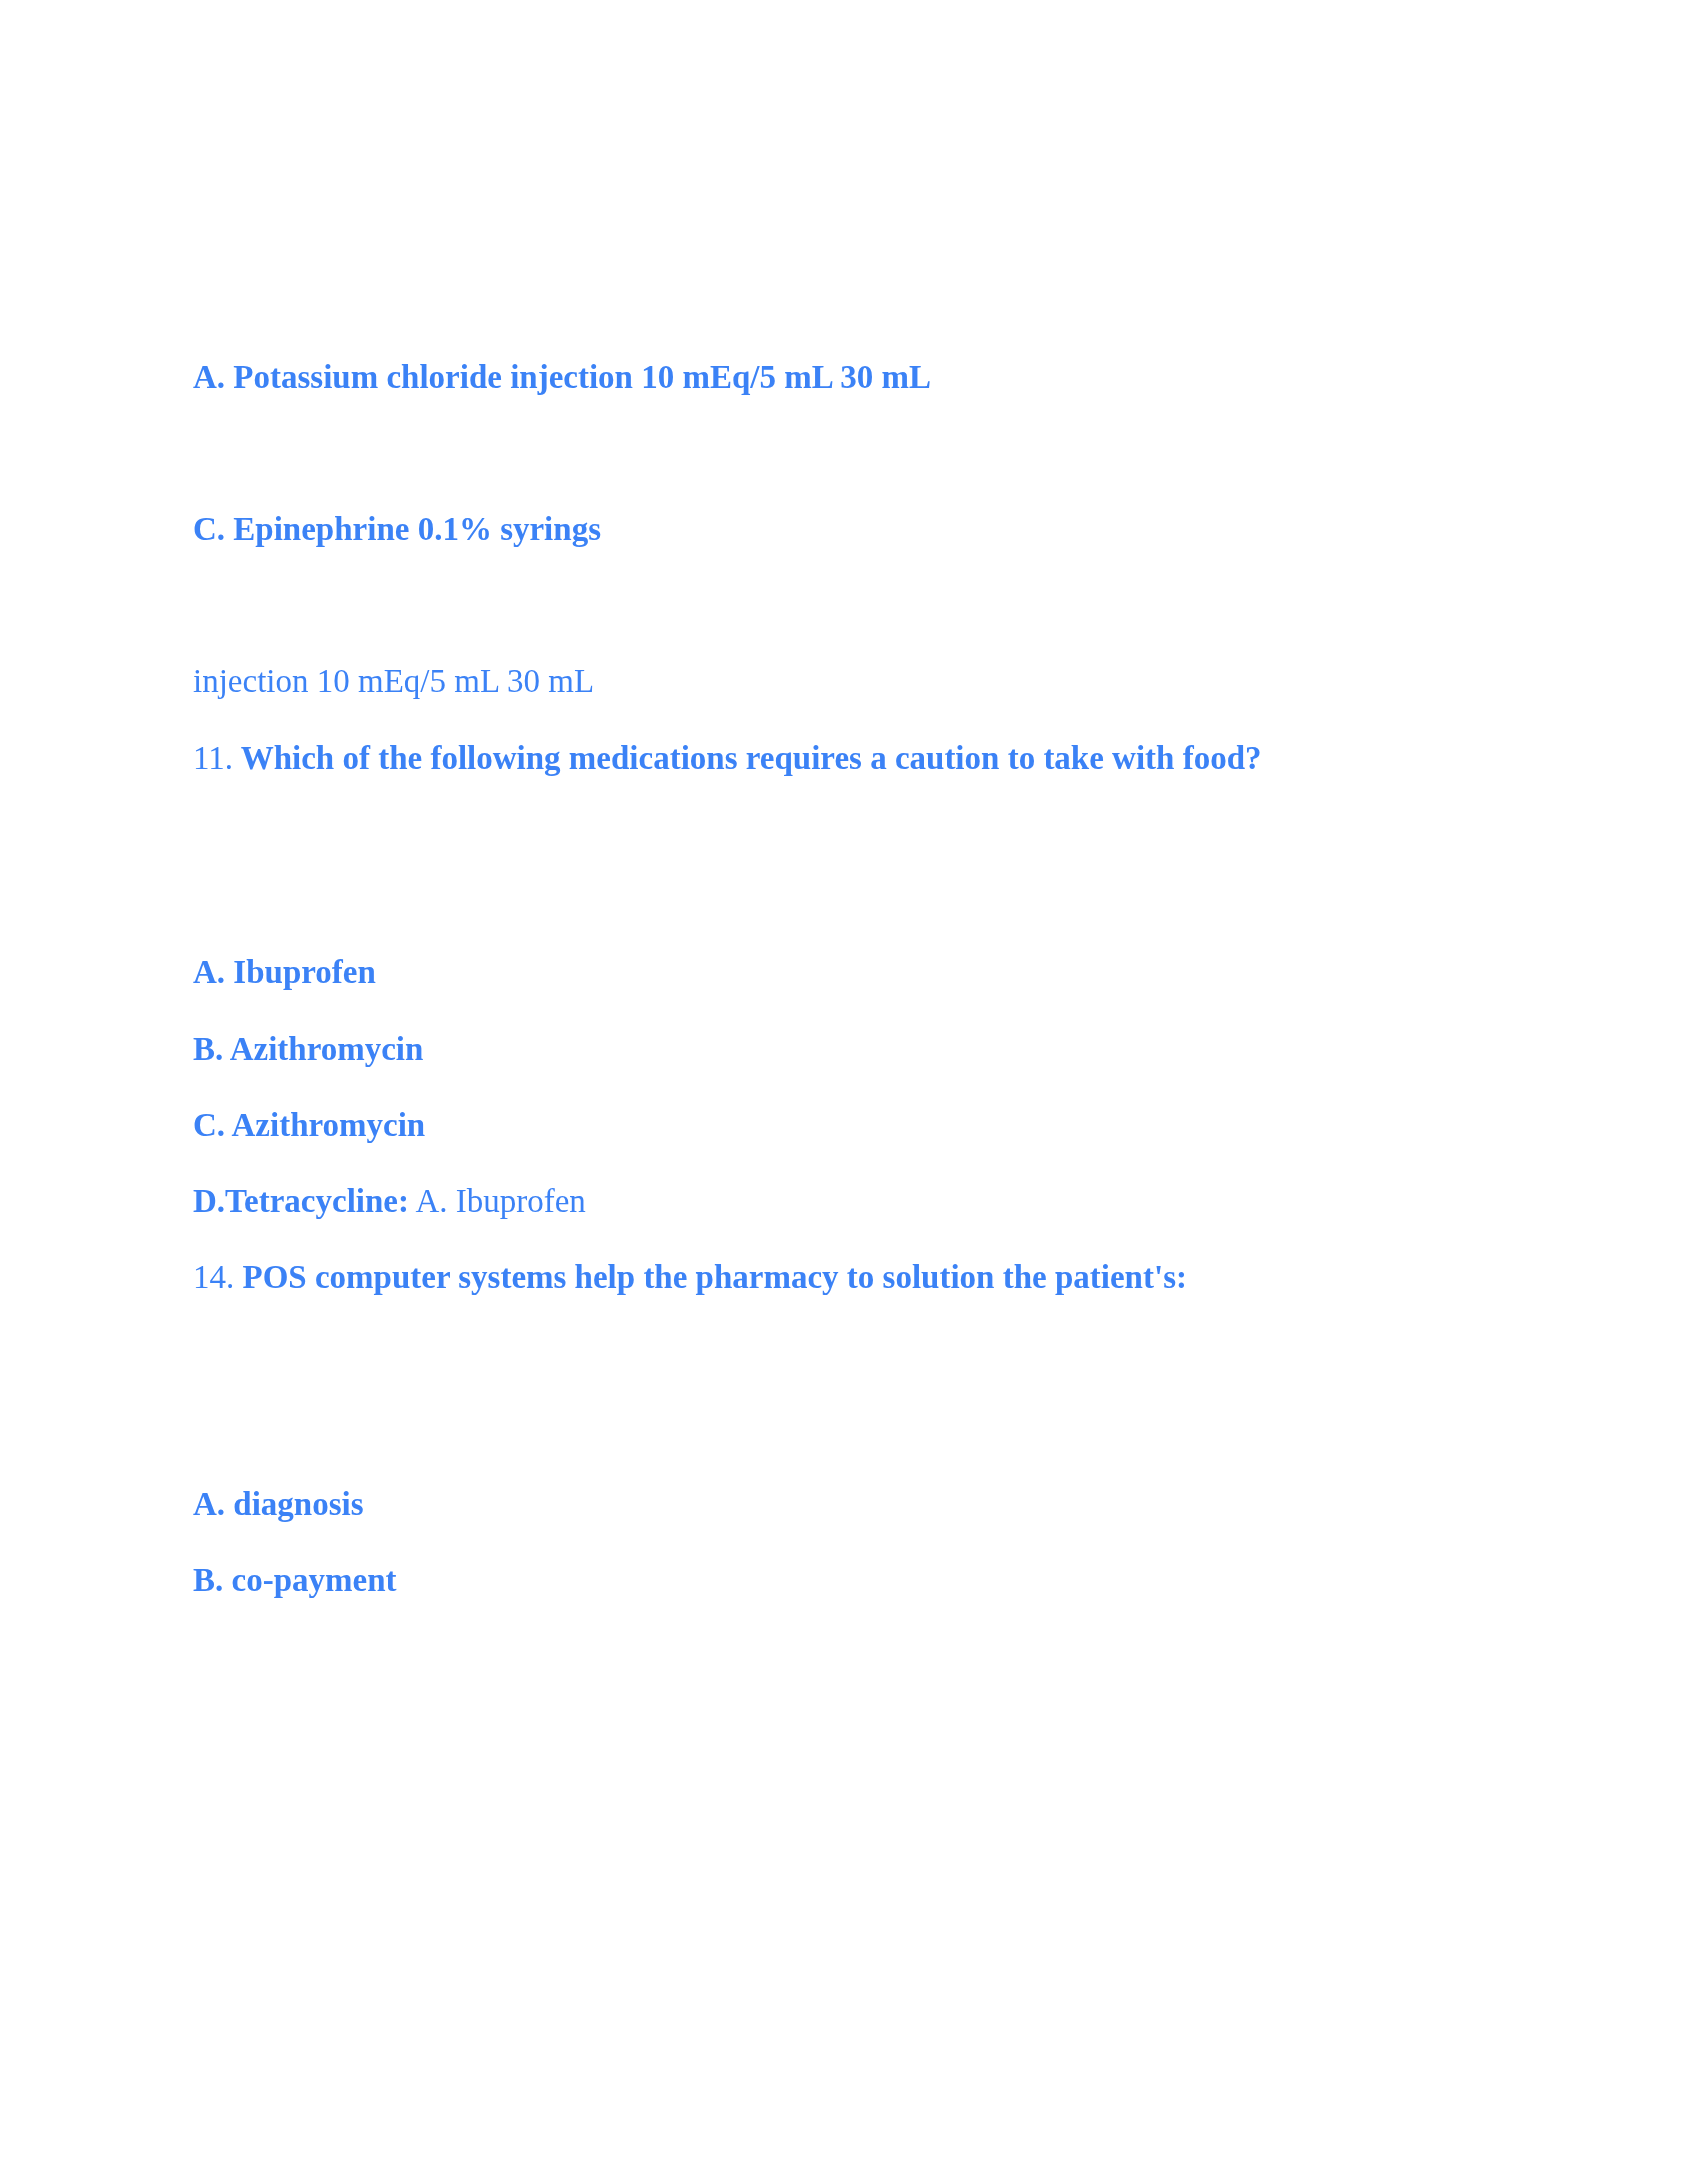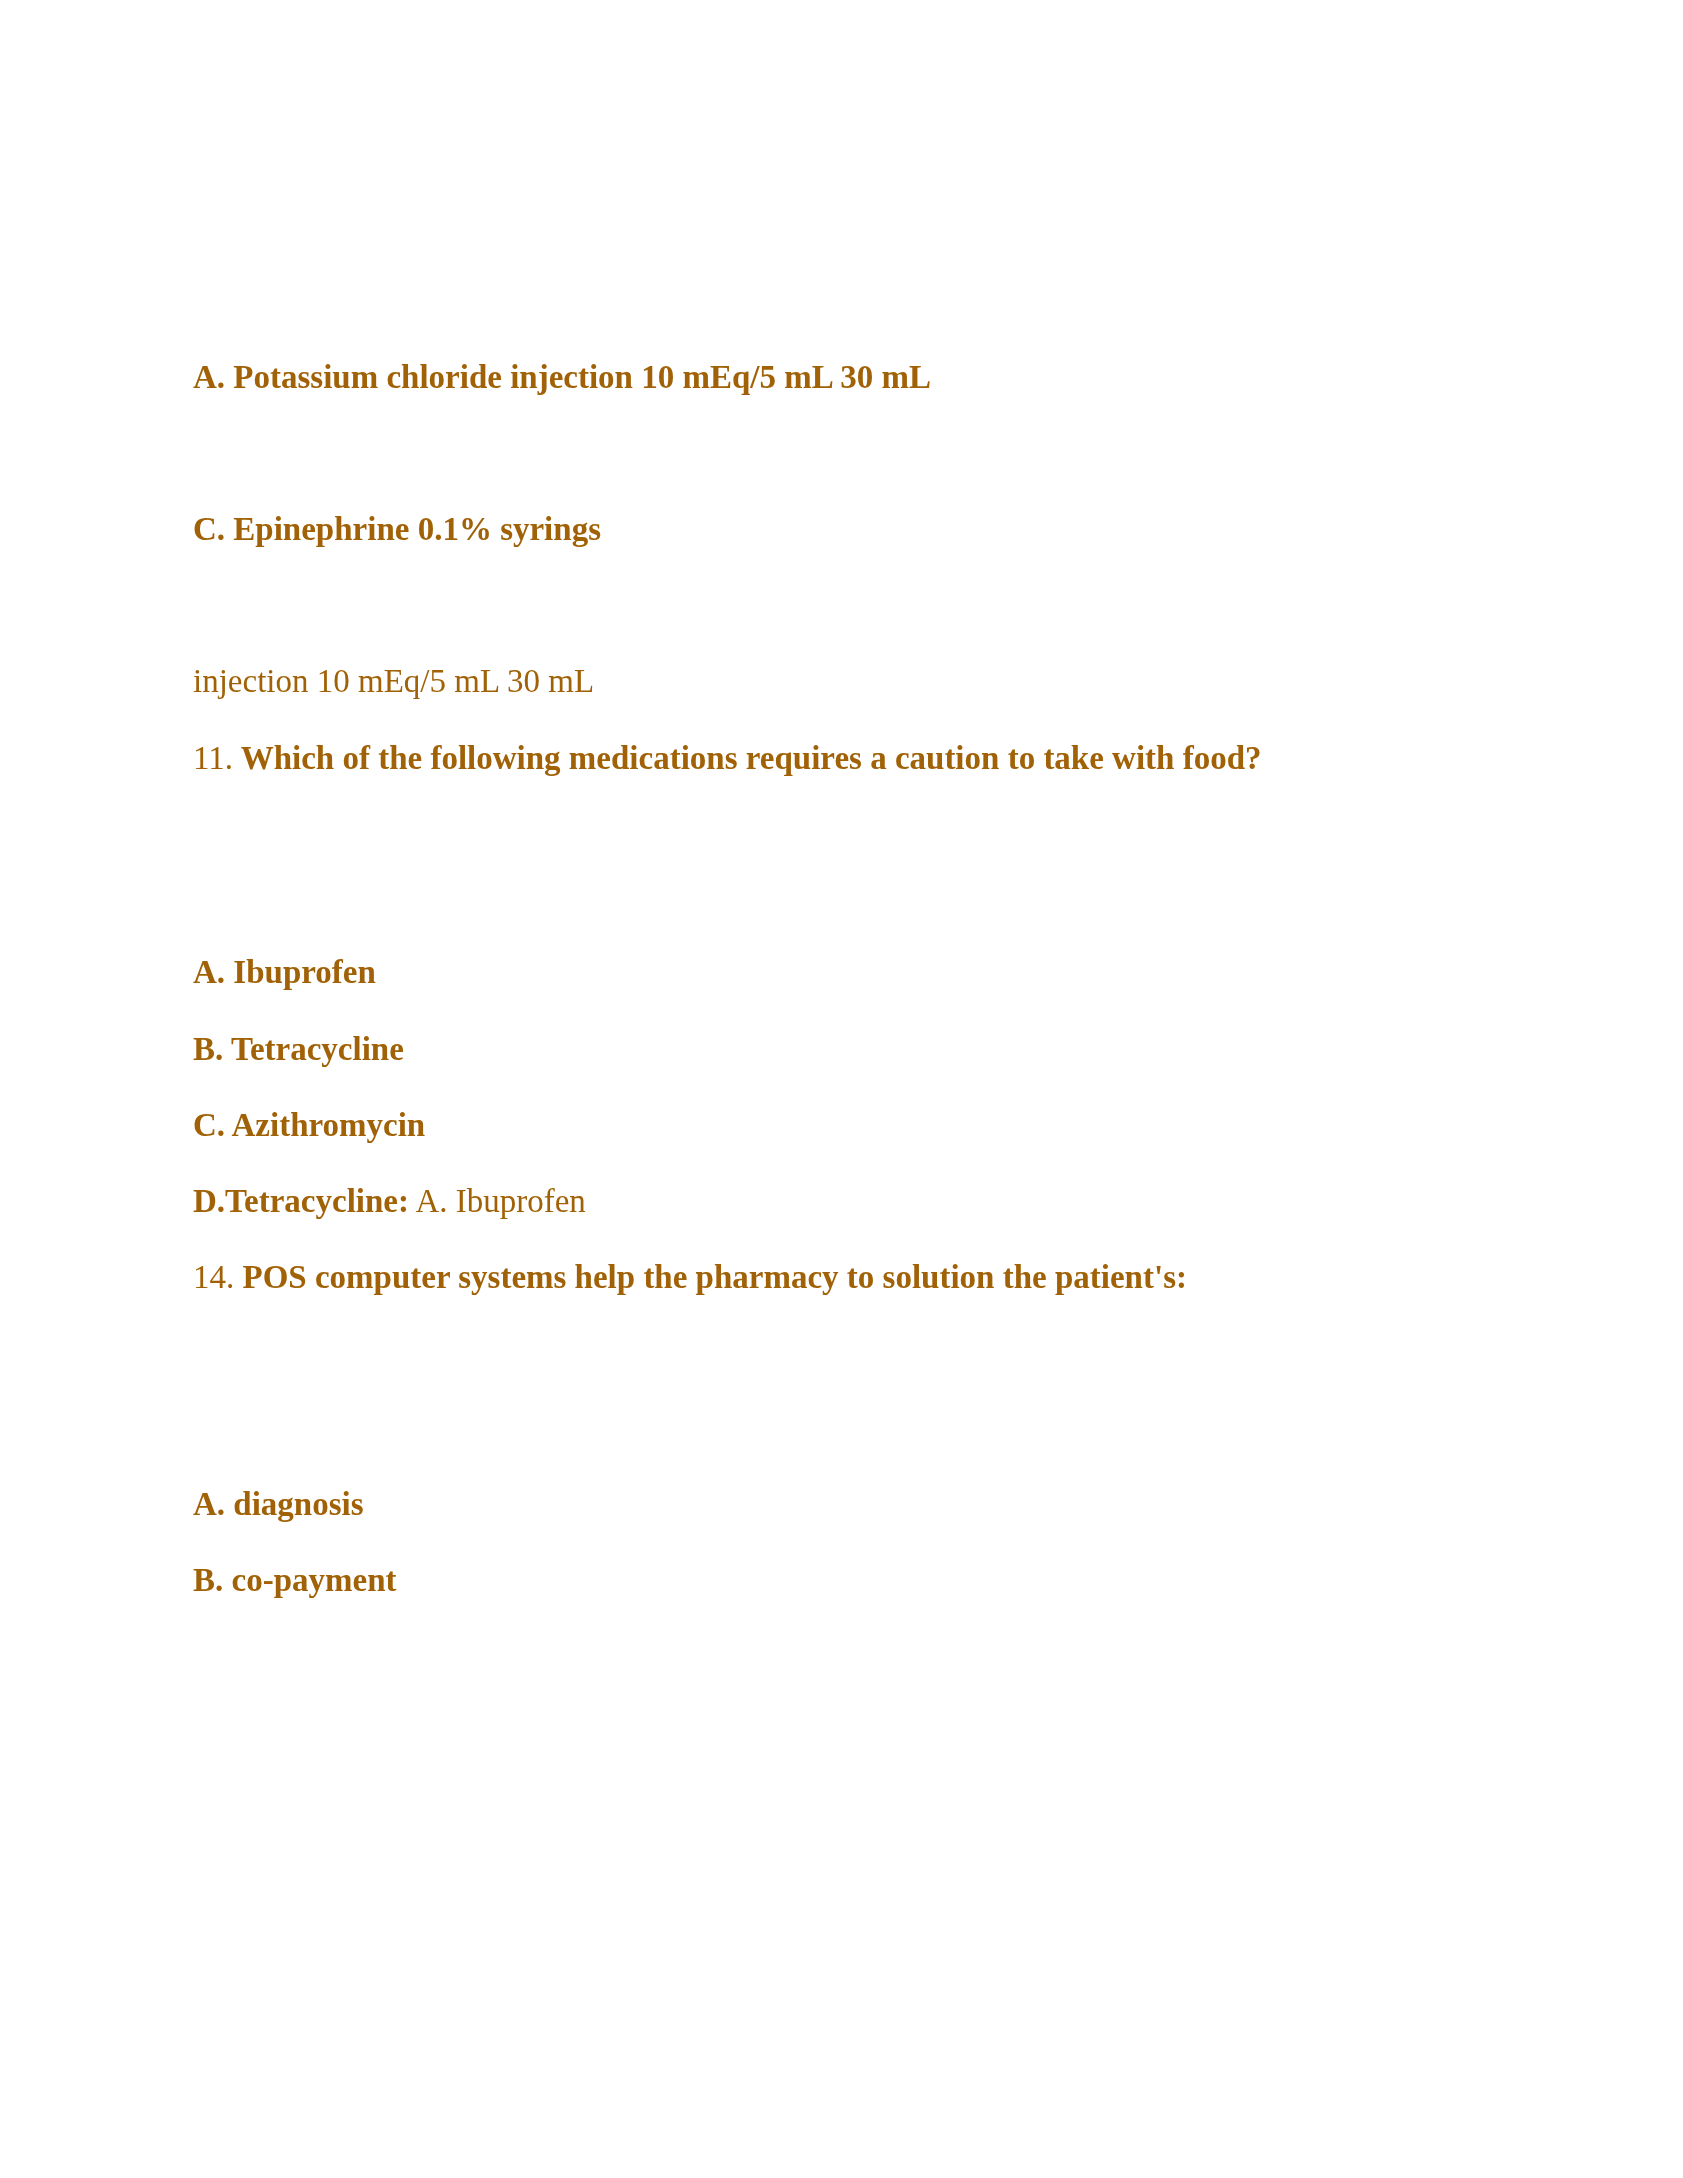--- a/index.html
+++ b/index.html
@@ -16,21 +16,21 @@
     font-family: "Liberation Serif", serif;
     color: #000000;
   }
   .line {
     position: absolute;
     left: 193px;
     margin: 0;
     font-size: 33px;
     line-height: 33px;
     white-space: nowrap;
-    color: #a16207;
+    color: #3b82f6;
   }
   .b { font-weight: 700; }
   .r { font-weight: 400; }
   .tight { letter-spacing: -0.2px; word-spacing: -3px; }
 </style>
 </head>
 <body>
 
 <div class="page">
 
@@ -39,21 +39,21 @@
 
   <p class="line" style="top:513px"><span class="b">C. Epinephrine 0.1% syrings</span></p>
 
 
   <p class="line" style="top:665px"><span class="r">injection 10 mEq/5 mL 30 mL</span></p>
 
   <p class="line" style="top:742px"><span class="r">11.</span><span class="b"> Which of the following medications requires a caution to take with food?</span></p>
 
   <p class="line" style="top:956px"><span class="b">A. Ibuprofen</span></p>
 
-  <p class="line" style="top:1033px"><span class="b">B. Tetracycline</span></p>
+  <p class="line" style="top:1033px"><span class="b">B. Azithromycin</span></p>
 
   <p class="line" style="top:1109px"><span class="b">C. Azithromycin</span></p>
 
   <p class="line" style="top:1185px"><span class="b">D.Tetracycline:</span><span class="r"> A. Ibuprofen</span></p>
 
   <p class="line" style="top:1261px"><span class="r">14.</span><span class="b"> POS computer systems help the pharmacy to solution the patient's:</span></p>
 
   <p class="line" style="top:1488px"><span class="b">A. diagnosis</span></p>
 
   <p class="line" style="top:1564px"><span class="b">B. co-payment</span></p>

